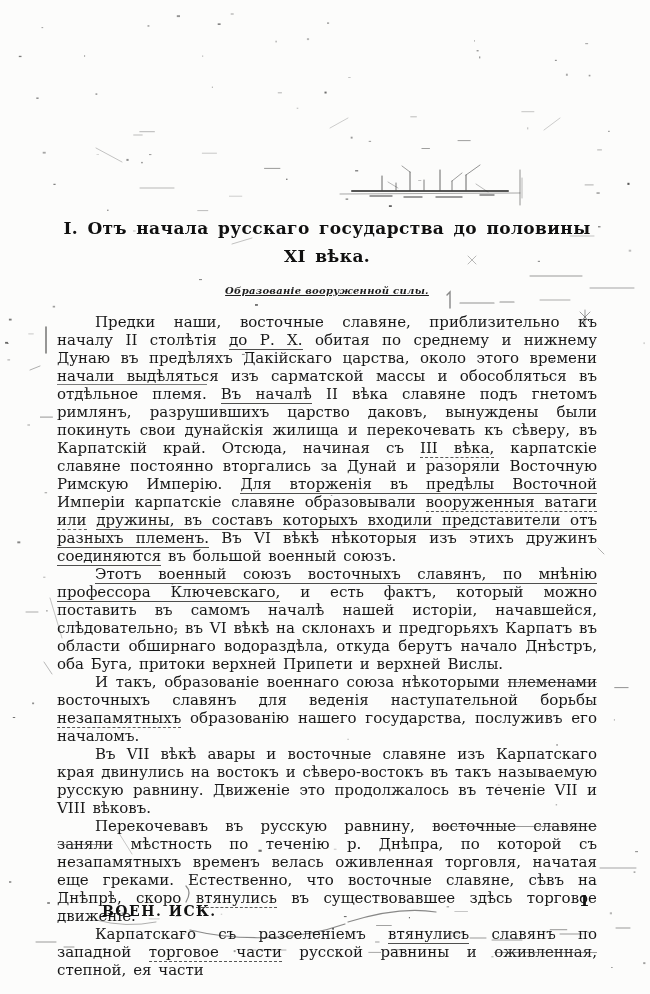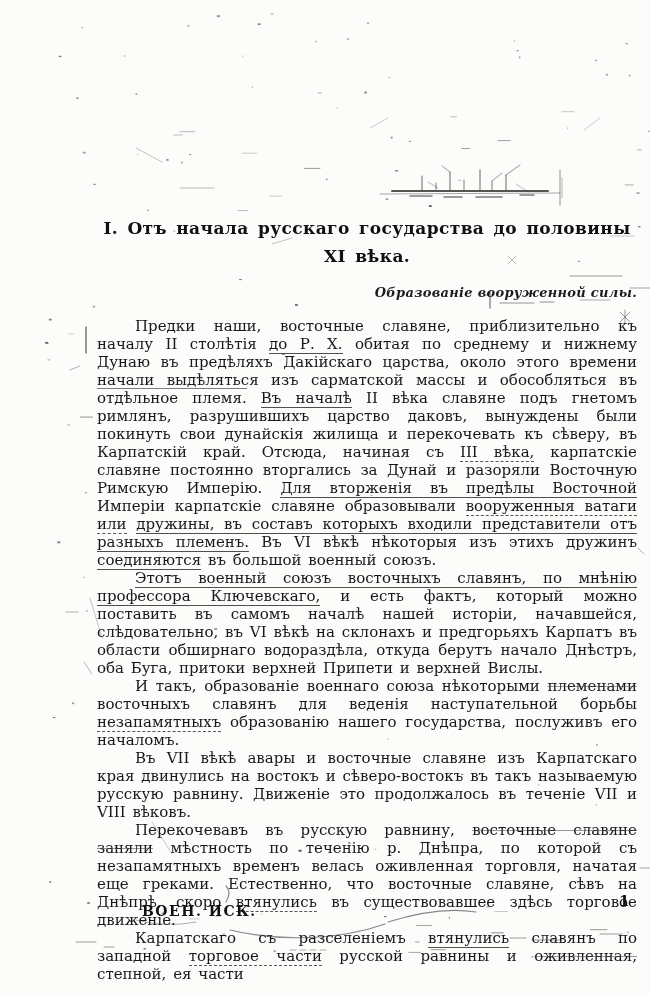--- a/index.html
+++ b/index.html
@@ -2,32 +2,32 @@
 <html><head>
 <meta charset="utf-8">
 <style>
   html,body{margin:0;padding:0;}
   body{
     width:650px;height:994px;overflow:hidden;position:relative;
     background:#fcfcfb;
     font-family:"DejaVu Serif","Liberation Serif",serif;
     color:#161616;
   }
-  .page{position:absolute;inset:0;margin-left:40px;}
+  .page{position:absolute;inset:0;}
   .artifacts{position:absolute;inset:0;width:650px;height:994px;pointer-events:none;}
   .content{position:absolute;left:57px;top:214px;width:540px;}
   .chapter-heading{
     margin:0;text-align:center;
     font-size:17px;line-height:28px;font-weight:bold;
     letter-spacing:.4px;word-spacing:3px;color:#101010;
   }
   .chapter-heading span{display:block;}
   .section-subtitle{
-    margin:15px 0 0 0;text-align:right;font-style:italic;
-    font-size:13px;color:#1c1c1c;letter-spacing:.3px;
+    margin:15px 0 0 0;text-align:center;font-style:italic;
+    font-size:10px;color:#1c1c1c;letter-spacing:.3px;text-decoration:underline;
   }
   .body-text{
     margin-top:17px;text-align:justify;
     font-size:15px;line-height:18px;word-spacing:2px;
     color:#181818;
   }
   .body-text p.para{margin:0;text-indent:38px;}
   .mark-none{}
   .mark-underline{border-bottom:1px solid rgba(35,35,35,.8);}
   .mark-underline-dashed{border-bottom:1px dashed rgba(45,45,45,.8);}

